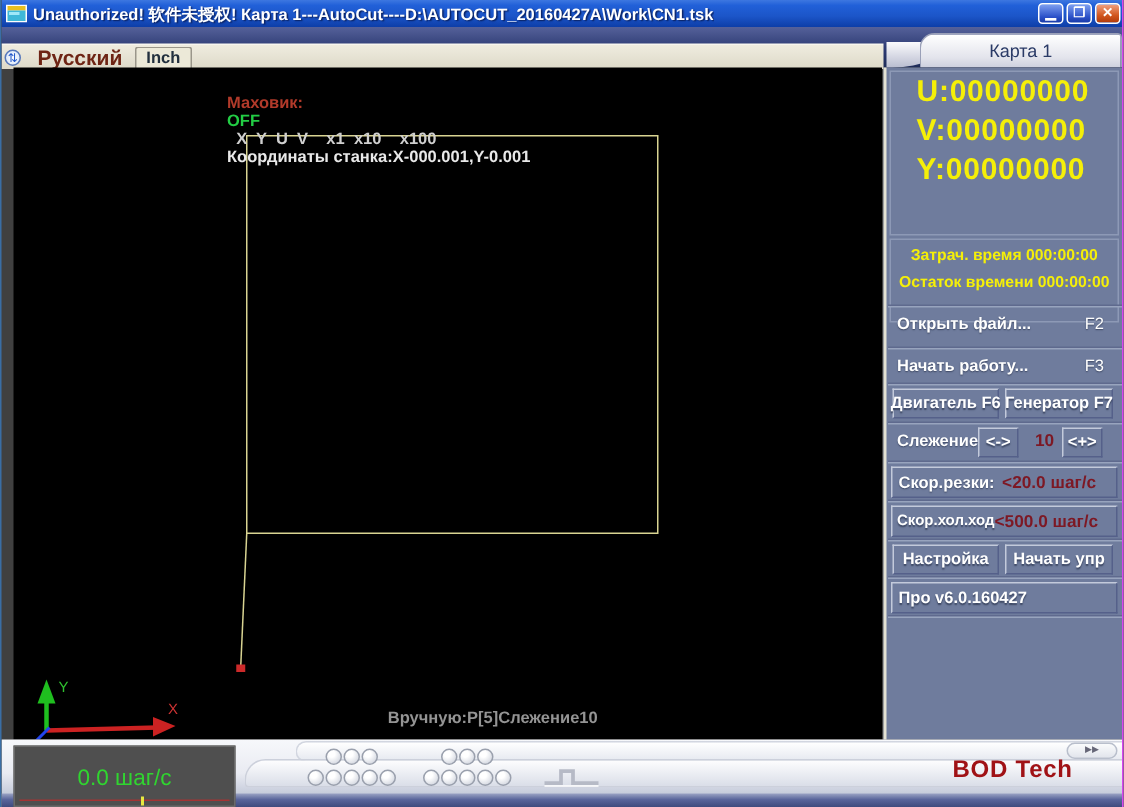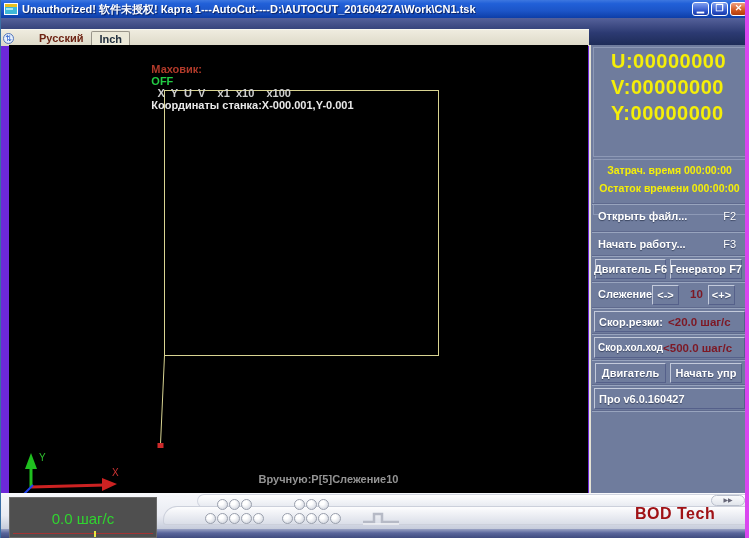--- a/index.html
+++ b/index.html
@@ -1,38 +1,38 @@
 <!DOCTYPE html>
 <html><head>
 <meta charset="utf-8">
 <style>
   html,body{margin:0;padding:0;}
   body{font-family:"Liberation Sans", sans-serif;}
-  .screen{position:relative;width:749px;height:538px;overflow:hidden;background:#6d28d9;border-left:1px solid #3a6ea5;border-right:4px solid #d946ef;box-sizing:border-box;}
+  .screen{position:relative;width:749px;height:538px;overflow:hidden;background:#404040;border-left:1px solid #3a6ea5;border-right:1px solid #d946ef;box-sizing:border-box;}
 
   
   .titlebar{position:absolute;left:0;top:0;width:749px;height:18px;
     background:linear-gradient(180deg,#3d77e0 0%,#2160d8 20%,#1c55c8 60%,#0d3ea8 100%);
     display:flex;align-items:center;}
   .app-icon{width:14px;height:12px;margin:0 4px 0 3px;flex:0 0 auto;}
   .title-text{color:#fff;font-size:11px;font-weight:bold;text-shadow:1px 1px 1px #0a1f5c;white-space:nowrap;overflow:hidden;}
   .win-controls{position:absolute;right:3px;top:2px;display:flex;gap:2px;}
   .btn-win{width:17px;height:14px;border:1px solid #fff;border-radius:3px;box-sizing:border-box;
     color:#fff;font-size:9px;font-weight:bold;line-height:11px;text-align:center;cursor:pointer;}
   .btn-min,.btn-restore{background:linear-gradient(180deg,#7e9ff0,#2a50c8 70%,#1a3aa8);}
   .btn-close{background:linear-gradient(180deg,#f0a080,#d2571f 60%,#b23a0a);}
 
   
   .band{position:absolute;left:0;top:18px;width:749px;height:27px;
     background:linear-gradient(180deg,#55619a 0%,#2c3a72 55%,#1e2c58 100%);}
   .tabstrip{position:absolute;left:0;top:29px;width:588px;height:16px;
     background:linear-gradient(180deg,#efecdf,#ddd9c8);border-top:1px solid #f8f6ee;display:flex;align-items:center;}
   .spin-icon{width:11px;height:11px;border-radius:50%;margin-left:2px;background:radial-gradient(#ffffff,#cfe0f8);
     border:1px solid #5577bb;color:#1a52c8;font-size:8px;line-height:10px;text-align:center;box-sizing:border-box;}
-  .tab-lang{margin-left:17px;font-size:11px;font-weight:bold;color:#6e2414;padding:0 8px;}
+  .tab-lang{margin-left:3px;font-size:14px;font-weight:bold;color:#6e2414;padding:0 8px;}
   .tab-inch{font-size:11px;font-weight:bold;color:#22303e;background:#ece9d8;border:1px solid #9a968a;border-bottom:none;
     padding:0 7px;height:14px;line-height:14px;border-radius:2px 2px 0 0;}
   .karta-wrap{position:absolute;left:588px;top:18px;width:161px;height:27px;}
   .karta-swoosh{position:absolute;left:2px;top:10px;width:40px;height:17px;background:linear-gradient(180deg,#fbfbfd,#b9bdd0);
     border-radius:0 0 90% 0/0 0 100% 0;}
   .karta-tab{position:absolute;left:24px;top:4px;width:135px;height:23px;
     background:linear-gradient(180deg,#ffffff,#e3e4ec 70%,#cdd0de);
     border:1px solid #9aa0b8;border-bottom:none;border-radius:10px 3px 0 0;
     color:#2a3a66;font-size:12px;text-align:center;line-height:23px;box-sizing:border-box;}
 
@@ -110,20 +110,24 @@
       <div class="btn-win btn-close">✕</div>
     </div>
   </div>
 
   <div class="band"></div>
   <div class="tabstrip">
     <div class="spin-icon">⇅</div>
     <div class="tab-lang">Русский</div>
     <div class="tab-inch">Inch</div>
   </div>
+  <div class="karta-wrap">
+    <div class="karta-swoosh"></div>
+    <div class="karta-tab">Карта 1</div>
+  </div>
 
   <div class="canvas">
     <svg width="579" height="448" viewBox="0 0 579 448">
 
       <rect x="155.5" y="45.5" width="274" height="265" fill="none" stroke="#d9d492" stroke-width="1"></rect>
 
       <line x1="155.5" y1="310.5" x2="151.5" y2="399" stroke="#d9d492" stroke-width="1"></line>
 
       <rect x="148.5" y="398" width="6" height="5" fill="#cc2a2a"></rect>
 
@@ -186,21 +190,21 @@
     </div>
     <div class="sep" style="top:288px"></div>
     <div class="prow" style="top:290px">
       <div class="pbox">
         <span style="color:#fff;font-size:10px;font-weight:bold;text-shadow:0 1px 1px #3a4560;margin-left:3px">Скор.хол.ход</span>
         <span class="red-val">&lt;500.0 шаг/с</span>
       </div>
     </div>
     <div class="sep" style="top:314px"></div>
     <div class="prow" style="top:316px">
-      <div class="pbtn" style="left:4px;width:71px">Двигатель</div>
+      <div class="pbtn" style="left:4px;width:71px">Настройка</div>
       <div class="pbtn" style="left:79px;width:72px">Начать упр</div>
     </div>
     <div class="sep" style="top:339px"></div>
     <div class="prow" style="top:341px">
       <div class="pbox">
         <span style="color:#fff;font-size:11px;font-weight:bold;text-shadow:0 1px 1px #3a4560;margin-left:4px">Про v6.0.160427</span>
       </div>
     </div>
     <div class="sep" style="top:365px"></div>
   </div>

